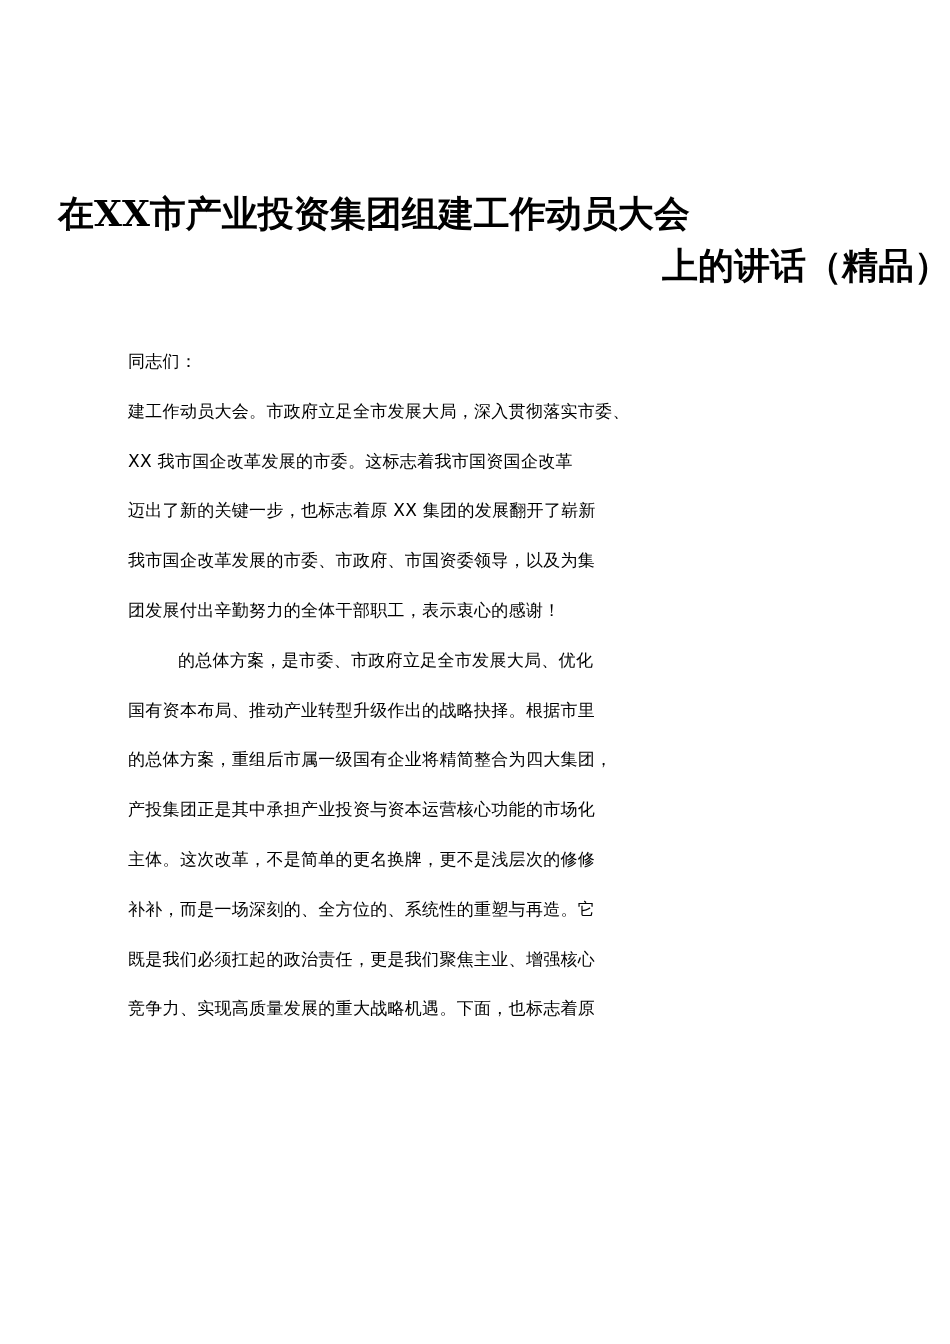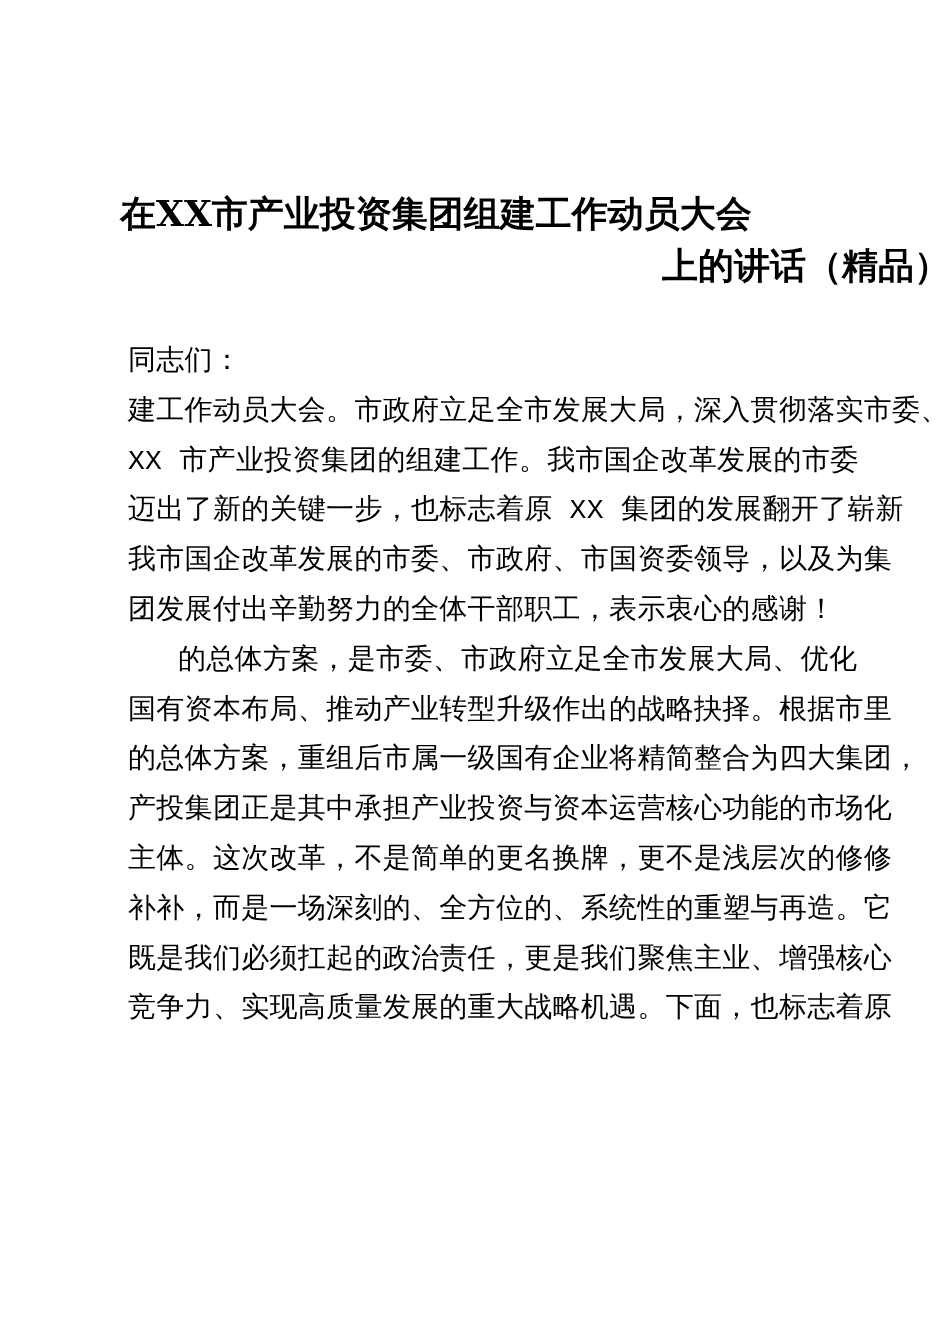--- a/index.html
+++ b/index.html
@@ -3,42 +3,42 @@
 <meta charset="utf-8">
 <style>
   html, body { margin: 0; padding: 0; background: #ffffff; }
   body { width: 950px; height: 1344px; position: relative; overflow: hidden;
          font-family: "DejaVu Sans", "Liberation Sans", sans-serif; color: #000; }
   .page { position: absolute; left: 0; top: 0; width: 950px; height: 1344px; background: #fff; }
   .title { position: absolute; left: 0; width: 950px; text-align: center;
            font-family: "DejaVu Serif", "Liberation Serif", serif; font-weight: bold;
            font-size: 36px; letter-spacing: 0px; line-height: 52px; margin: 0; }
   .title-line { display: block; white-space: nowrap; }
-  .title-line.l1 { text-align: left; padding-left: 120px; }
+  .title-line.l1 { text-align: left; padding-left: 58px; }
   .title-line.l2 { text-align: right; padding-left: 322px; }
   .body-text { position: absolute; left: 128px; top: 337px; width: 720px; }
-  .line { display: block; height: 49.8px; line-height: 49.8px; font-size: 28px;
-          white-space: nowrap; letter-spacing: 0.3px; font-family: Liberation Mono, monospace; }
+  .line { display: block; height: 49.8px; line-height: 49.8px; font-size: 17px;
+          white-space: nowrap; letter-spacing: 0.3px; }
   .indent { padding-left: 50px; }
 </style>
 </head>
 <body>
 
 <div class="page">
   <h1 class="title" style="top:187px;">
     <span class="title-line l1">在XX市产业投资集团组建工作动员大会</span>
     <span class="title-line l2">上的讲话（精品）</span>
   </h1>
 
   <div class="body-text">
     <span class="line">同志们：</span>
 
     <div>
       <span class="line">建工作动员大会。市政府立足全市发展大局，深入贯彻落实市委、</span>
-      <span class="line">XX 市产业投资集团的组建工作。我市国企改革发展的市委</span>
+      <span class="line">XX 我市国企改革发展的市委。这标志着我市国资国企改革</span>
       <span class="line">迈出了新的关键一步，也标志着原 XX 集团的发展翻开了崭新</span>
       <span class="line">我市国企改革发展的市委、市政府、市国资委领导，以及为集</span>
       <span class="line">团发展付出辛勤努力的全体干部职工，表示衷心的感谢！</span>
     </div>
 
     <div>
       <span class="line indent">的总体方案，是市委、市政府立足全市发展大局、优化</span>
       <span class="line">国有资本布局、推动产业转型升级作出的战略抉择。根据市里</span>
       <span class="line">的总体方案，重组后市属一级国有企业将精简整合为四大集团，</span>
       <span class="line">产投集团正是其中承担产业投资与资本运营核心功能的市场化</span>

